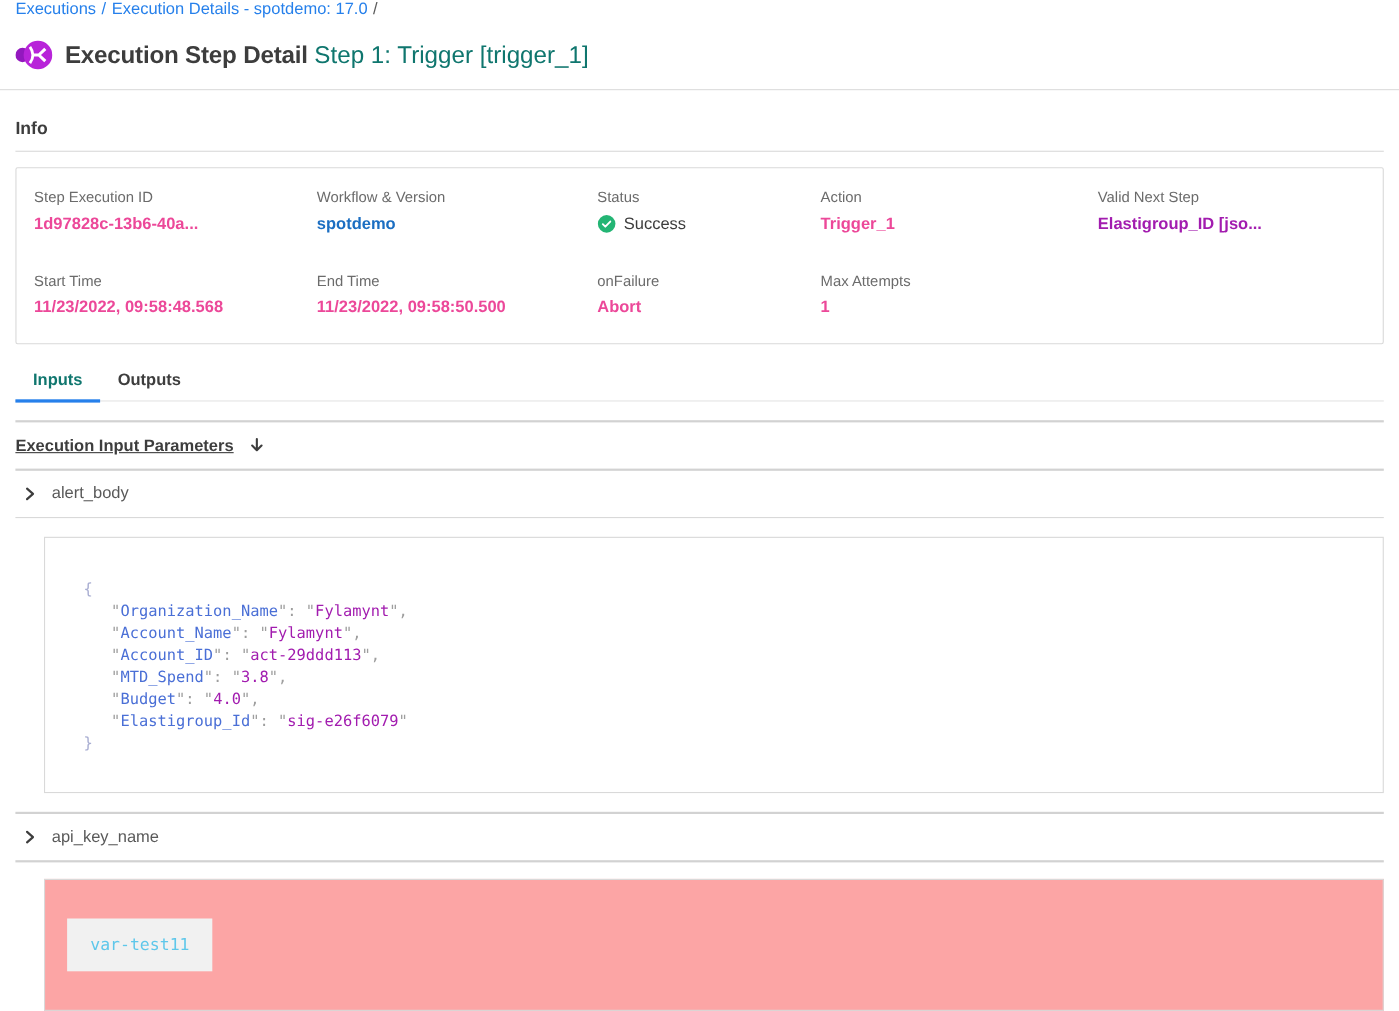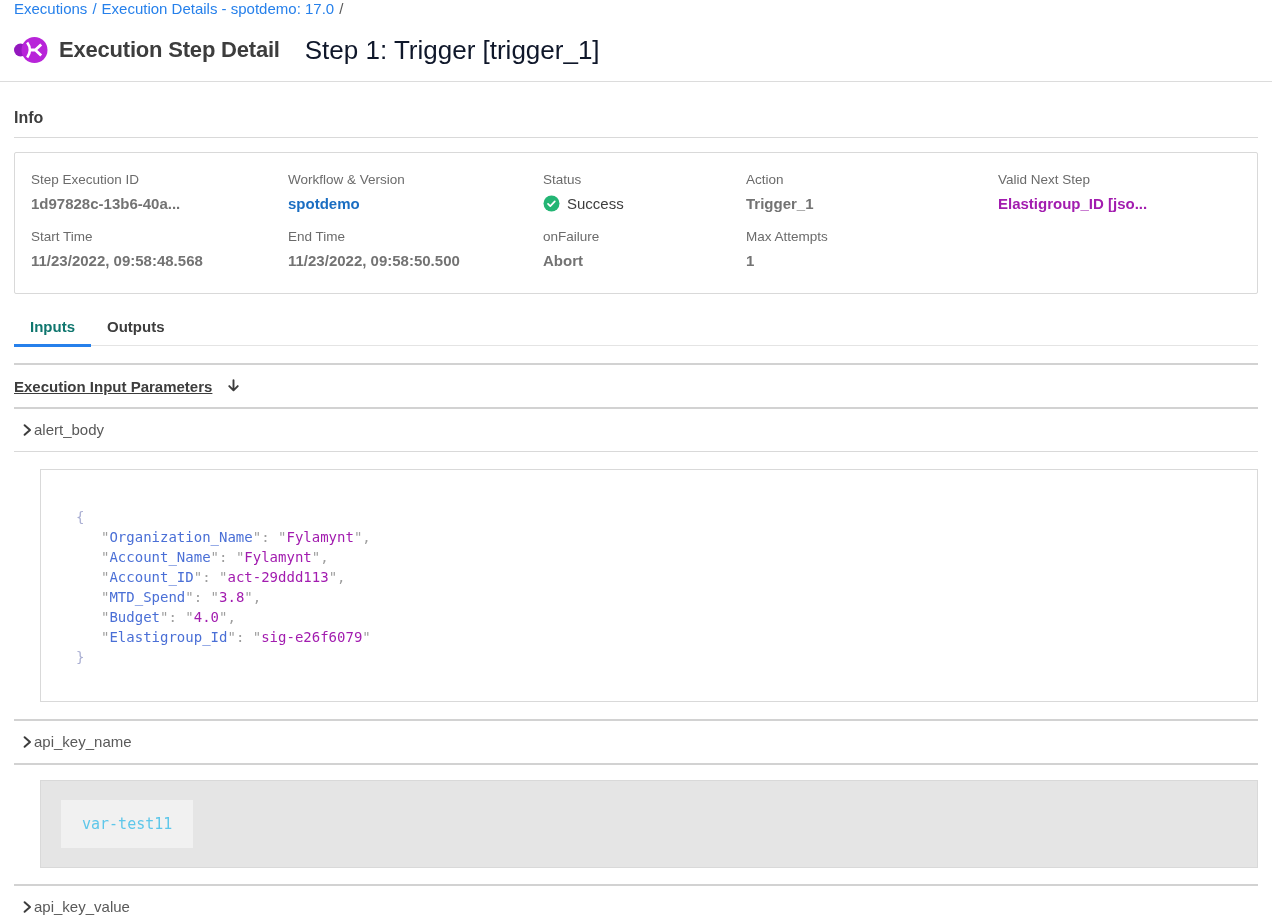--- a/index.html
+++ b/index.html
@@ -16,41 +16,41 @@
   
   .breadcrumb { font-size: 15px; line-height: 18px; }
   .bc-link { color: #2680eb; text-decoration: none; cursor: pointer; }
   .bc-sep { color: #2680eb; padding: 0 5px; }
   .bc-sep.trail { color: #595959; padding-left: 5px; }
 
   
   .title-row { margin-top: 16px; display: flex; align-items: center; }
   .logo { width: 34px; height: 32px; margin-right: 11px; flex: 0 0 auto; }
   .page-title { font-size: 22px; font-weight: 700; color: #3d3d3d; letter-spacing: -0.2px; }
-  .page-subtitle { font-size: 26px; font-weight: 400; color: #0f172a; margin-left: 25px; }
+  .page-subtitle { font-size: 22px; font-weight: 400; color: #0f766e; margin-left: 6px; }
 
   .hr-full { margin-top: 15px; border-top: 1px solid #dcdcdc; margin-left: -14px; margin-right: -14px; }
   .hr1 { border-top: 1px solid #d9d9d9; }
   .hr2 { height: 2px; background: #d2d2d2; }
 
   
   .info-heading { margin-top: 27px; font-size: 16px; font-weight: 600; color: #3d3d3d; }
   .info-hr { margin-top: 10px; }
 
   .info-card {
     margin-top: 14px;
     border: 1px solid #d9d9d9;
     border-radius: 2px;
     padding: 19px 10px 24px 16px;
     display: grid;
     grid-template-columns: 257px 255px 203px 252px 1fr;
-    row-gap: 17px;
+    row-gap: 36px;
   }
   .field-label { font-size: 13.5px; color: #6b6b6b; margin-bottom: 8px; }
-  .field-value { font-size: 15px; font-weight: 600; color: #737373; }
+  .field-value { font-size: 15px; font-weight: 600; color: #ec4899; }
   .field-value.link { color: #1b6ec2; cursor: pointer; }
   .field-value.link-light { color: #a21caf; cursor: pointer; }
   .status-wrap { display: flex; gap: 7px; }
   .status-wrap .field-value { font-weight: 400; color: #3d3d3d; }
 
   
   .tabbar { margin-top: 20px; display: flex; border-bottom: 1px solid #e4e4e4; }
   .tab {
     padding: 4px 16px 9px 16px;
     font-size: 15px; font-weight: 600; color: #3d3d3d;
@@ -60,21 +60,21 @@
 
   .after-tabs { margin-top: 17px; }
 
   
   .param-header { display: flex; align-items: center; gap: 13px; padding: 13px 0 12px 0; }
   .param-header-title { font-size: 15px; font-weight: 600; color: #3d3d3d; text-decoration: underline; }
   .icon { display: inline-flex; align-items: center; justify-content: center; }
   .dl-icon { cursor: pointer; }
 
   
-  .section-row { display: flex; gap: 0; padding: 12px 0 13px 6px; cursor: pointer; }
+  .section-row { display: flex; gap: 13px; padding: 12px 0 13px 6px; cursor: pointer; }
   .section-label { font-size: 15px; color: #595959; }
 
   
   .code-box {
     margin: 17px 0 17px 26px;
     border: 1px solid #d9d9d9;
     padding: 37px 20px 34px 35px;
     background: #ffffff;
   }
   .code-line {
@@ -85,22 +85,22 @@
   .code-line.indent { padding-left: 25px; }
   .tok-brace { color: #a9aed2; }
   .tok-q, .tok-p { color: #9e9e9e; }
   .tok-key { color: #4a6fd6; }
   .tok-val { color: #a21caf; }
 
   
   .value-box {
     margin: 15px 0 16px 26px;
     border: 1px solid #d9d9d9;
-    padding: 19px 20px;
-    background: #e5e5e5;
+    padding: 35px 20px;
+    background: #fca5a5;
   }
   .chip {
     display: inline-block;
     background: #f1f1f1;
     padding: 15px 21px;
     font-family: "DejaVu Sans Mono", "Liberation Mono", monospace;
     font-size: 15px;
     color: #5ec7ea;
   }
 </style>

